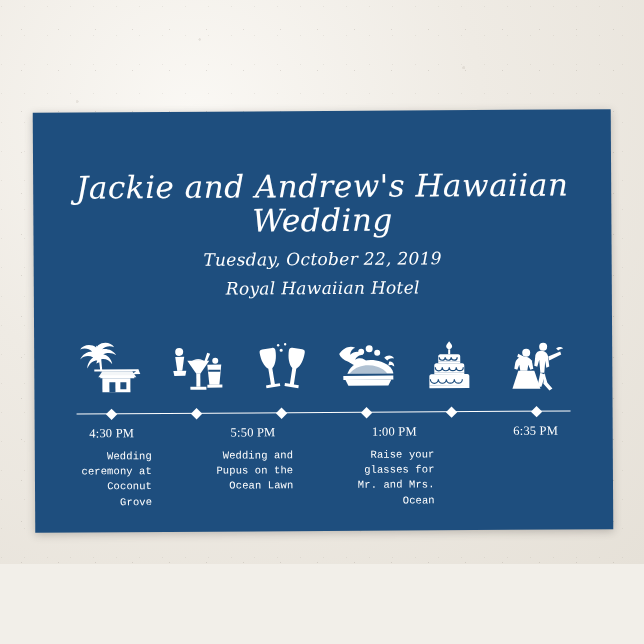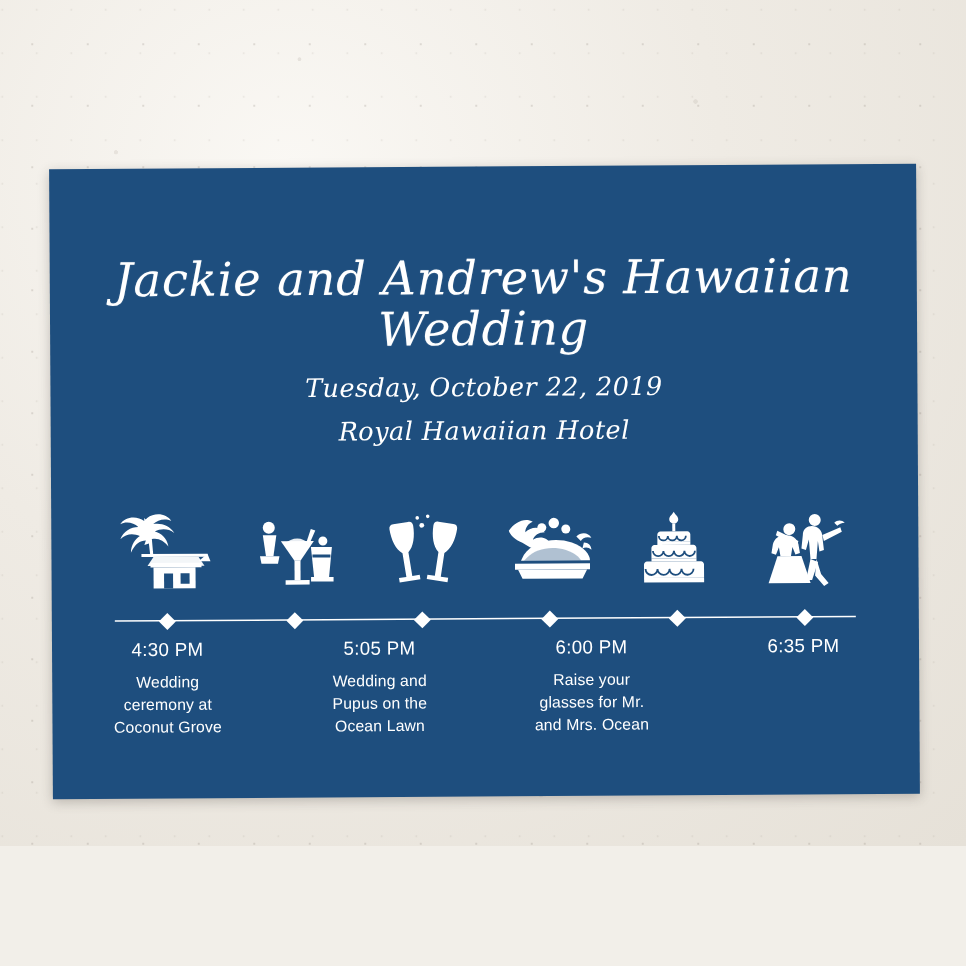--- a/index.html
+++ b/index.html
@@ -145,31 +145,32 @@
     justify-content: space-between;
     padding: 0 6px;
     margin-top: 5px;
   }
   .label-cell {
     width: 86px;
     text-align: center;
     color: #ffffff;
   }
   .time {
-    font-family: Liberation Sans, sans-serif;
+    font-family: Liberation Serif, serif;
     font-size: 12.5px;
     letter-spacing: 0.2px;
     margin-bottom: 8px;
   }
   .desc {
-    font-family: Liberation Sans, sans-serif;
+    font-family: Liberation Mono, monospace;
     font-size: 10.5px;
     line-height: 1.45;
     letter-spacing: 0.1px;
     padding: 0 3px;
+    text-align: right;
   }
 </style>
 </head>
 <body>
 
 <div class="page">
   <div class="speckles"></div>
 
   <div class="card">
 
@@ -292,25 +293,25 @@
             </div>
         </div>
       </div>
 
       <div class="labels-row">
         <div class="label-cell">
           <div class="time">4:30 PM</div>
           <div class="desc">Wedding ceremony at Coconut Grove</div>
         </div>
         <div class="label-cell">
-          <div class="time">5:05 PM</div>
+          <div class="time">5:50 PM</div>
           <div class="desc">Wedding and Pupus on the Ocean Lawn</div>
         </div>
         <div class="label-cell">
-          <div class="time">6:00 PM</div>
+          <div class="time">1:00 PM</div>
           <div class="desc">Raise your glasses for Mr. and Mrs. Ocean</div>
         </div>
         <div class="label-cell">
           <div class="time">6:35 PM</div>
         </div>
       </div>
 
     </div>
   </div>
 </div>

